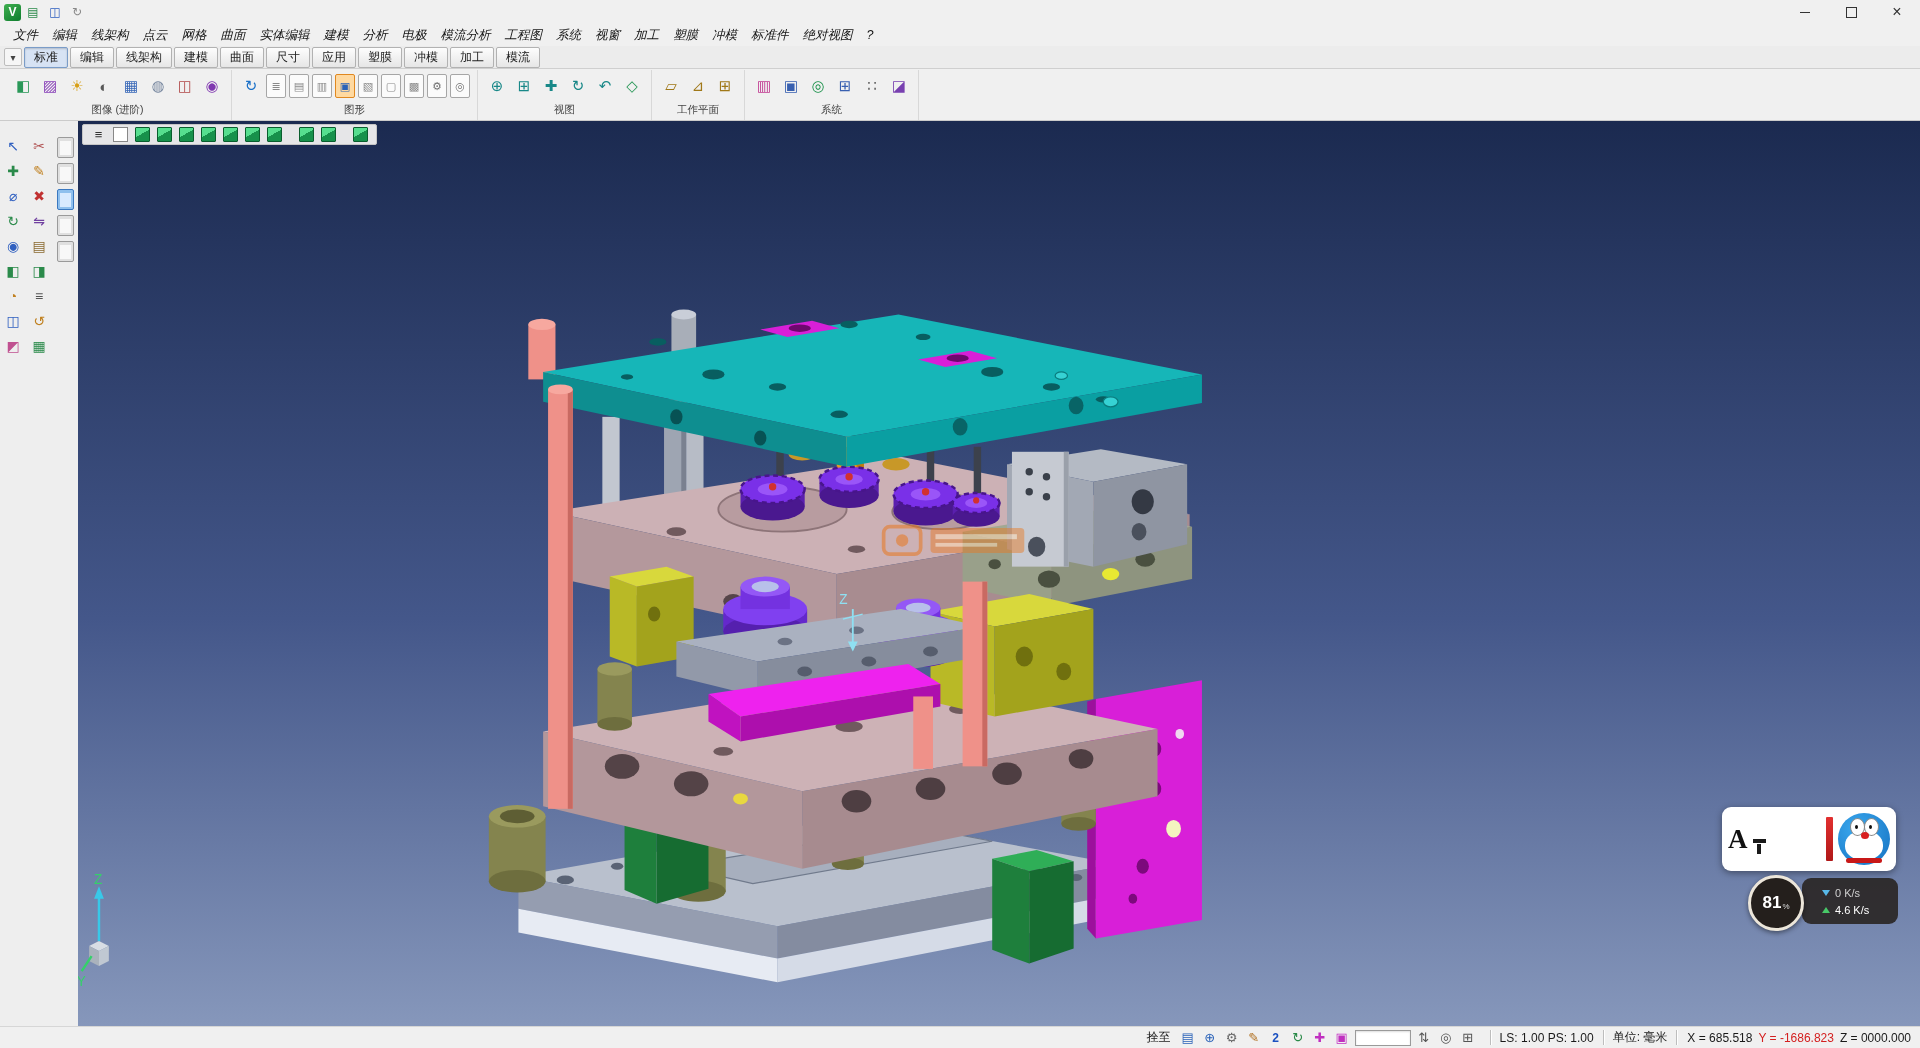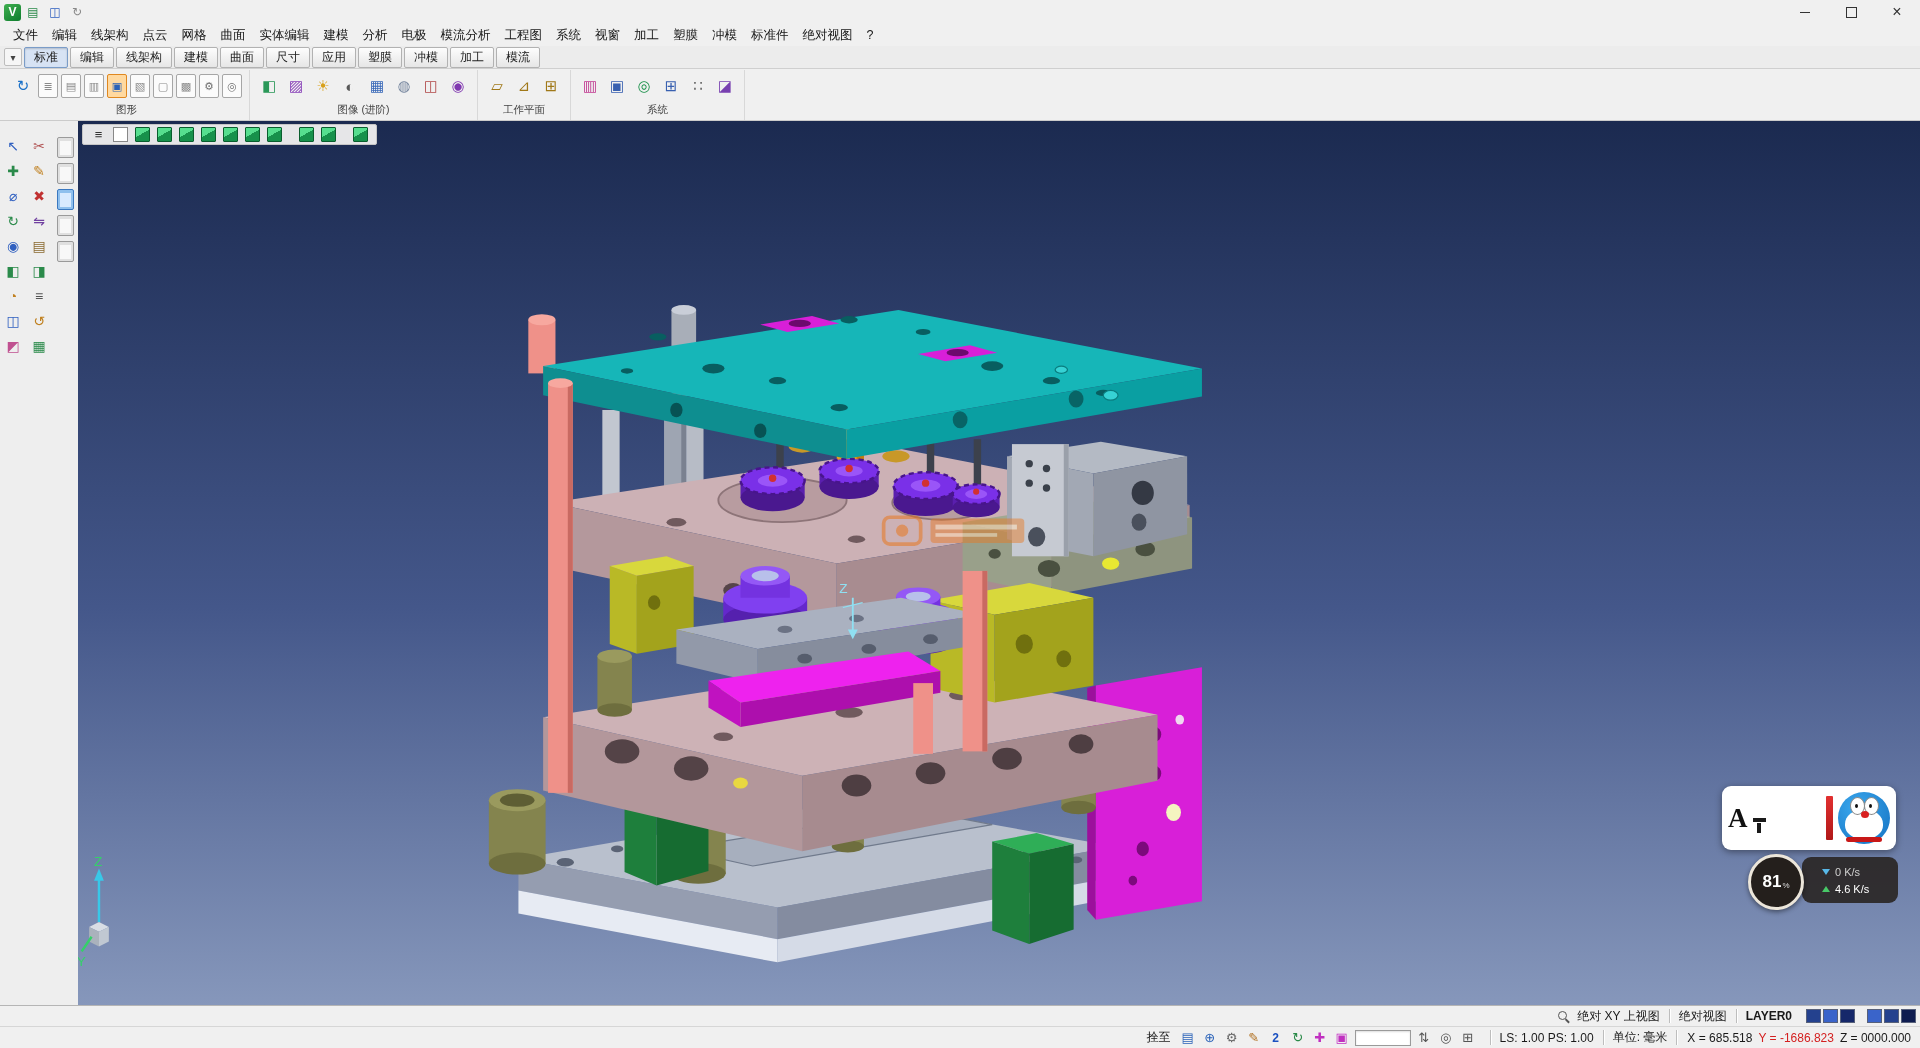--- a/index.html
+++ b/index.html
@@ -15,21 +15,21 @@
   .tb-quick{display:flex;gap:6px;align-items:center;}
   .tb-quick span{font-size:12px;display:grid;place-items:center;width:16px;height:16px;}
   .win-title{position:absolute;left:0;right:0;text-align:center;font-size:12.5px;color:#111;pointer-events:none;}
   .win-controls{margin-left:auto;display:flex;height:100%;}
   .wc{width:46px;height:100%;display:grid;place-items:center;color:#333;}
   .wc-min::before{content:"";display:block;width:10px;height:1px;background:#333;}
   .wc-max::before{content:"";display:block;width:9px;height:9px;border:1px solid #333;}
   .wc-close::before{content:"×";font-size:16px;line-height:1;}
 
   
-  .menubar{height:22px;background:#f0f0f0;display:flex;align-items:center;padding-left:6px;flex:0 0 auto;}
+  .menubar{height:22px;background:#f0f0f0;display:flex;align-items:center;padding-left:6px;flex:0 0 auto;font-style:italic;}
   .menu-item{padding:2px 7px;font-size:12.5px;color:#151515;cursor:default;}
 
   
   .tabbar{height:22px;background:#ececec;display:flex;align-items:center;gap:2px;padding-left:4px;
     border-bottom:1px solid #cfcfcf;flex:0 0 auto;}
   .tab-dd{width:16px;height:16px;display:grid;place-items:center;font-size:10px;color:#444;
     border:1px solid #bdbdbd;background:#f6f6f6;border-radius:2px;}
   .tab{padding:1px 9px;font-size:12px;border:1px solid #b2b2b2;border-radius:2px;
     background:linear-gradient(#fdfdfd,#e6e6e6);color:#222;}
   .tab.active{background:#d7e3f4;border-color:#7a9cc8;box-shadow:inset 0 1px 2px rgba(0,0,0,.18);}
@@ -177,45 +177,56 @@
         <span class="tab">塑膜</span>
         <span class="tab">冲模</span>
         <span class="tab">加工</span>
         <span class="tab">模流</span>
       </span>
   </div>
 
   <div class="toolbar">
       <div class="tb-group">
         <div class="tb-icons">
+          <span class="tb-icon" data-glyph="◧" style="color: rgb(42, 152, 88);"></span>
+          <span class="tb-icon" data-glyph="▨" style="color: rgb(136, 64, 184);"></span>
+          <span class="tb-icon" data-glyph="☀" style="color: rgb(216, 160, 24);"></span>
+          <span class="tb-icon" data-glyph="◐" style="color: rgb(88, 88, 88);"></span>
+          <span class="tb-icon" data-glyph="▦" style="color: rgb(56, 104, 184);"></span>
+          <span class="tb-icon" data-glyph="◍" style="color: rgb(120, 136, 160);"></span>
+          <span class="tb-icon" data-glyph="◫" style="color: rgb(176, 72, 72);"></span>
+          <span class="tb-icon" data-glyph="◉" style="color: rgb(128, 56, 176);"></span>
+        </div>
+        <div class="tb-label">图像 (进阶)</div>
+      </div>
+      <div class="tb-group">
+        <div class="tb-icons">
           <span class="tb-icon" data-glyph="↻" style="color: rgb(26, 112, 200);"></span>
           <span class="tb-icon board" data-glyph="≣" style="color: rgb(138, 138, 138);"></span>
           <span class="tb-icon board" data-glyph="▤" style="color: rgb(138, 138, 138);"></span>
           <span class="tb-icon board" data-glyph="▥" style="color: rgb(138, 138, 138);"></span>
           <span class="tb-icon board sel" data-glyph="▣" style="color: rgb(42, 98, 184);"></span>
           <span class="tb-icon board" data-glyph="▧" style="color: rgb(138, 138, 138);"></span>
           <span class="tb-icon board" data-glyph="▢" style="color: rgb(138, 138, 138);"></span>
           <span class="tb-icon board" data-glyph="▩" style="color: rgb(138, 138, 138);"></span>
           <span class="tb-icon board" data-glyph="⚙" style="color: rgb(112, 112, 112);"></span>
           <span class="tb-icon board" data-glyph="◎" style="color: rgb(112, 112, 112);"></span>
         </div>
         <div class="tb-label">图形</div>
       </div>
       <div class="tb-group">
         <div class="tb-icons">
-          <span class="tb-icon" data-glyph="◧" style="color: rgb(42, 152, 88);"></span>
-          <span class="tb-icon" data-glyph="▨" style="color: rgb(136, 64, 184);"></span>
-          <span class="tb-icon" data-glyph="☀" style="color: rgb(216, 160, 24);"></span>
-          <span class="tb-icon" data-glyph="◐" style="color: rgb(88, 88, 88);"></span>
-          <span class="tb-icon" data-glyph="▦" style="color: rgb(56, 104, 184);"></span>
-          <span class="tb-icon" data-glyph="◍" style="color: rgb(120, 136, 160);"></span>
-          <span class="tb-icon" data-glyph="◫" style="color: rgb(176, 72, 72);"></span>
-          <span class="tb-icon" data-glyph="◉" style="color: rgb(128, 56, 176);"></span>
-        </div>
-        <div class="tb-label">图像 (进阶)</div>
+          <span class="tb-icon" data-glyph="⊕" style="color: rgb(24, 136, 136);"></span>
+          <span class="tb-icon" data-glyph="⊞" style="color: rgb(24, 136, 136);"></span>
+          <span class="tb-icon" data-glyph="✚" style="color: rgb(24, 136, 136);"></span>
+          <span class="tb-icon" data-glyph="↻" style="color: rgb(24, 136, 136);"></span>
+          <span class="tb-icon" data-glyph="↶" style="color: rgb(24, 136, 136);"></span>
+          <span class="tb-icon" data-glyph="◇" style="color: rgb(42, 152, 88);"></span>
+        </div>
+        <div class="tb-label">视图</div>
       </div>
       <div class="tb-group">
         <div class="tb-icons">
           <span class="tb-icon" data-glyph="▱" style="color: rgb(160, 120, 24);"></span>
           <span class="tb-icon" data-glyph="⊿" style="color: rgb(160, 120, 24);"></span>
           <span class="tb-icon" data-glyph="⊞" style="color: rgb(160, 120, 24);"></span>
         </div>
         <div class="tb-label">工作平面</div>
       </div>
       <div class="tb-group">
@@ -577,41 +588,20 @@
             </div>
           <div class="spd up">
               <span class="arr up"></span>
               <span>4.6 K/s</span>
             </div>
         </div>
       </div>
     </div>
   </div>
 
-  <div class="status1">
-    <span class="spacer"></span>
-    <span class="mag"></span>
-    <span class="st-text">绝对 XY 上视图</span>
-    <span class="sep"></span>
-    <span class="st-text">绝对视图</span>
-    <span class="sep"></span>
-    <span class="st-text layer-name">LAYER0</span>
-    <span class="swatch-group">
-
-    <span class="swatch" style="background: rgb(36, 65, 142);"></span>
-        <span class="swatch" style="background: rgb(58, 100, 202);"></span>
-        <span class="swatch" style="background: rgb(22, 40, 106);"></span>
-      </span>
-    <span class="swatch-group">
-
-    <span class="swatch" style="background: rgb(58, 100, 202);"></span>
-        <span class="swatch" style="background: rgb(36, 65, 142);"></span>
-        <span class="swatch" style="background: rgb(14, 28, 80);"></span>
-      </span>
-  </div>
 
   <div class="status2">
     <span class="spacer"></span>
     <span class="st-text">拴至</span>
     <span class="st-icons">
 
     <span class="st-icon" data-glyph="▤" style="color: rgb(42, 98, 184);"></span>
         <span class="st-icon" data-glyph="⊕" style="color: rgb(42, 98, 184);"></span>
         <span class="st-icon" data-glyph="⚙" style="color: rgb(102, 102, 102);"></span>
         <span class="st-icon" data-glyph="✎" style="color: rgb(176, 112, 32);"></span>

